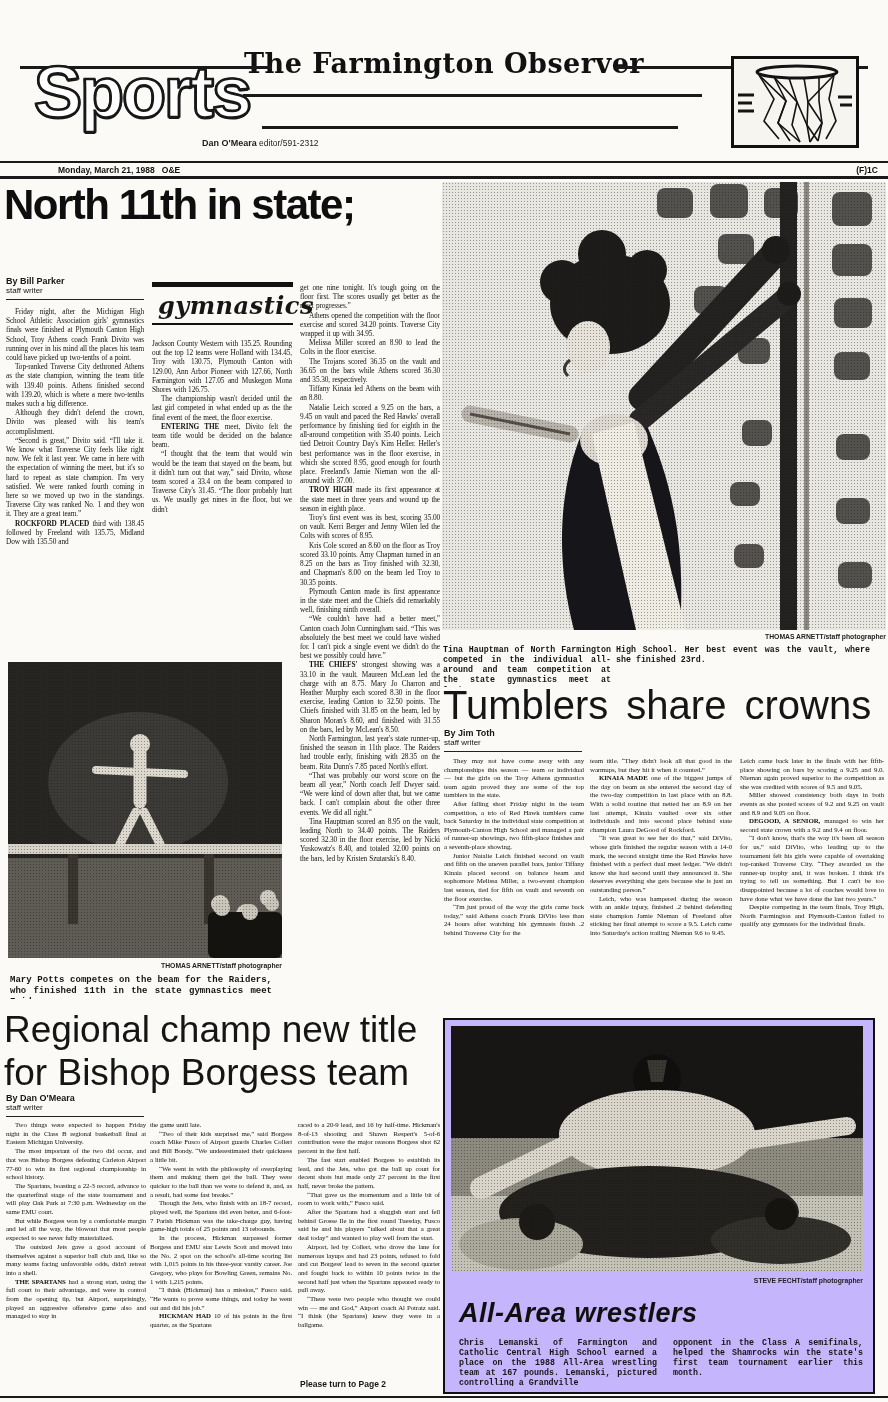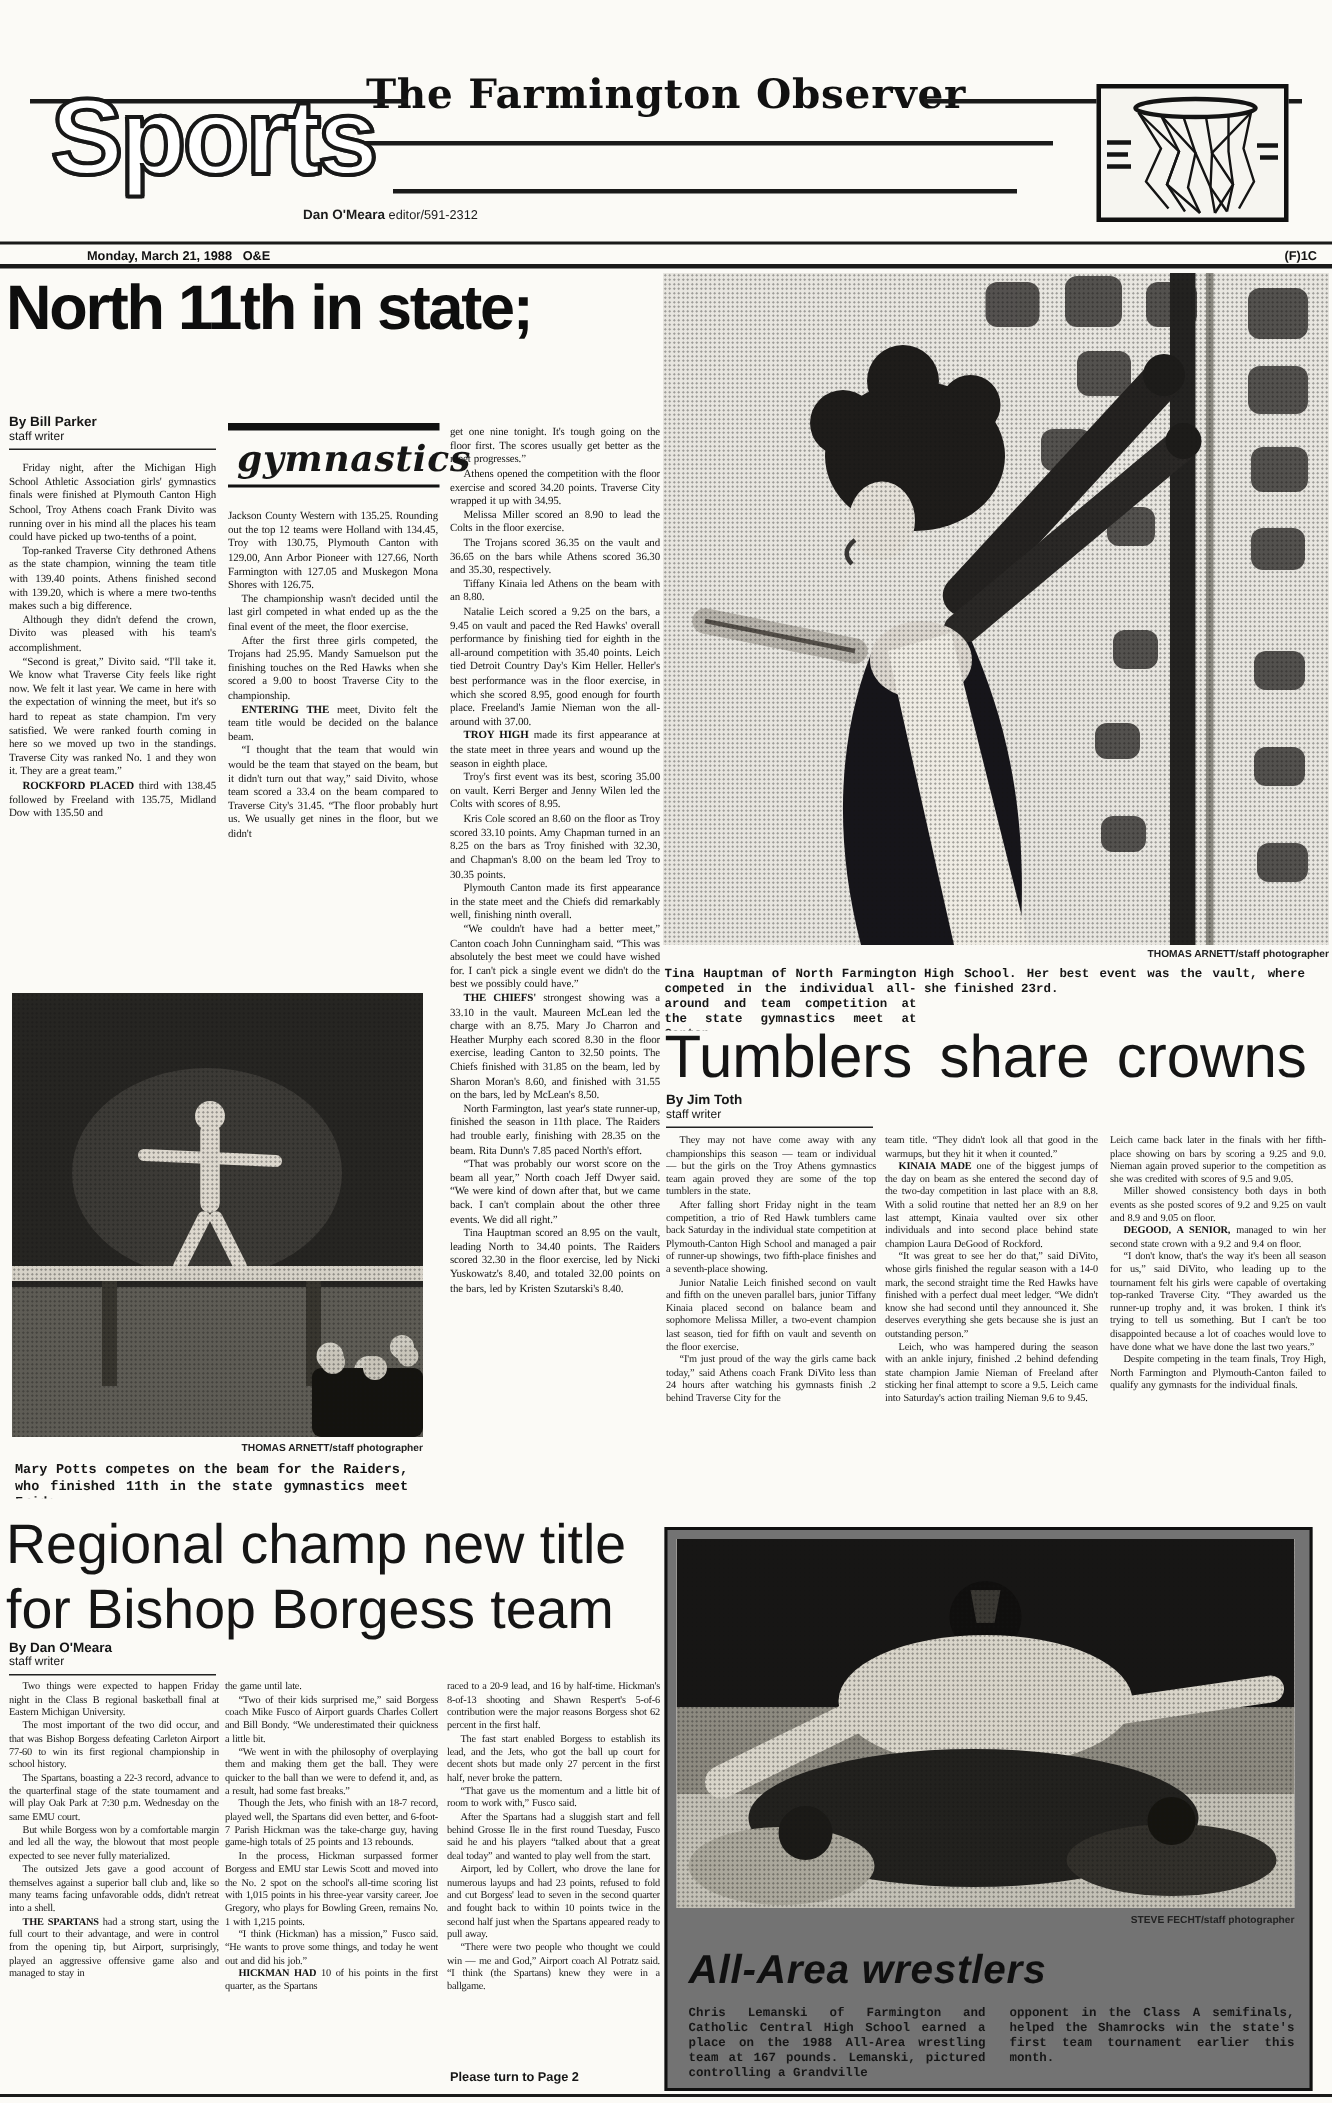--- a/index.html
+++ b/index.html
@@ -55,21 +55,21 @@
     color:#222;text-align:right;}
   .caption{font-family:Liberation Mono, monospace;font-weight:bold;font-size:8.3px;
     line-height:10px;text-align:justify;color:#161616;overflow:hidden;}
   .jump{font-family:"Liberation Sans", sans-serif;font-weight:bold;font-size:8.5px;text-align:left;}
   
   .photo{background:#e4e2dc;overflow:hidden;}
   .photo svg{display:block;}
   .dots::after{content:"";position:absolute;inset:0;pointer-events:none;
     background-image:radial-gradient(circle, rgba(20,20,20,.38) .65px, transparent .8px);
     background-size:3px 3px;}
-  .wrest-box{border:2px solid #101010;background:#737373;}
+  .wrest-box{border:2px solid #101010;background:#c4b5fd;}
   .aa-head{font-family:"Liberation Sans", sans-serif;font-weight:bold;font-style:italic;
     font-size:27px;letter-spacing:0.5px;color:#101010;}
   .netbox{border:3px solid #101010;background:#f6f5f0;}
 </style>
 </head>
 <body>
 
 <div class="abs mast-title">The Farmington Observer</div>
 <div class="abs rule" style="left:20px;top:66px;width:252px;height:3px;"></div>
 <div class="abs rule" style="left:616px;top:66px;width:252px;height:3px;"></div>
@@ -131,21 +131,20 @@
 <div class="abs col cols-a1" style="left:6px;top:307px;width:138px;height:361px;">
     <p>Friday night, after the Michigan High School Athletic Association girls' gymnastics finals were finished at Plymouth Canton High School, Troy Athens coach Frank Divito was running over in his mind all the places his team could have picked up two-tenths of a point.</p>
     <p>Top-ranked Traverse City dethroned Athens as the state champion, winning the team title with 139.40 points. Athens finished second with 139.20, which is where a mere two-tenths makes such a big difference.</p>
     <p>Although they didn't defend the crown, Divito was pleased with his team's accomplishment.</p>
     <p>“Second is great,” Divito said. “I'll take it. We know what Traverse City feels like right now. We felt it last year. We came in here with the expectation of winning the meet, but it's so hard to repeat as state champion. I'm very satisfied. We were ranked fourth coming in here so we moved up two in the standings. Traverse City was ranked No. 1 and they won it. They are a great team.”</p>
     <p><b>ROCKFORD PLACED </b>third with 138.45 followed by Freeland with 135.75, Midland Dow with 135.50 and</p>
   </div>
 <div class="abs col cols-a1" style="left:152px;top:339px;width:140px;height:329px;">
     <p class="cont">Jackson County Western with 135.25. Rounding out the top 12 teams were Holland with 134.45, Troy with 130.75, Plymouth Canton with 129.00, Ann Arbor Pioneer with 127.66, North Farmington with 127.05 and Muskegon Mona Shores with 126.75.</p>
     <p>The championship wasn't decided until the last girl competed in what ended up as the the final event of the meet, the floor exercise.</p>
-    <p>After the first three girls competed, the Trojans had 25.95. Mandy Samuelson put the finishing touches on the Red Hawks when she scored a 9.00 to boost Traverse City to the championship.</p>
     <p><b>ENTERING THE </b>meet, Divito felt the team title would be decided on the balance beam.</p>
     <p>“I thought that the team that would win would be the team that stayed on the beam, but it didn't turn out that way,” said Divito, whose team scored a 33.4 on the beam compared to Traverse City's 31.45. “The floor probably hurt us. We usually get nines in the floor, but we didn't</p>
   </div>
 <div class="abs col cols-a1" style="left:300px;top:283px;width:140px;height:725px;">
     <p class="cont">get one nine tonight. It's tough going on the floor first. The scores usually get better as the meet progresses.”</p>
     <p>Athens opened the competition with the floor exercise and scored 34.20 points. Traverse City wrapped it up with 34.95.</p>
     <p>Melissa Miller scored an 8.90 to lead the Colts in the floor exercise.</p>
     <p>The Trojans scored 36.35 on the vault and 36.65 on the bars while Athens scored 36.30 and 35.30, respectively.</p>
     <p>Tiffany Kinaia led Athens on the beam with an 8.80.</p>
     <p>Natalie Leich scored a 9.25 on the bars, a 9.45 on vault and paced the Red Hawks' overall performance by finishing tied for eighth in the all-around competition with 35.40 points. Leich tied Detroit Country Day's Kim Heller. Heller's best performance was in the floor exercise, in which she scored 8.95, good enough for fourth place. Freeland's Jamie Nieman won the all-around with 37.00.</p>

